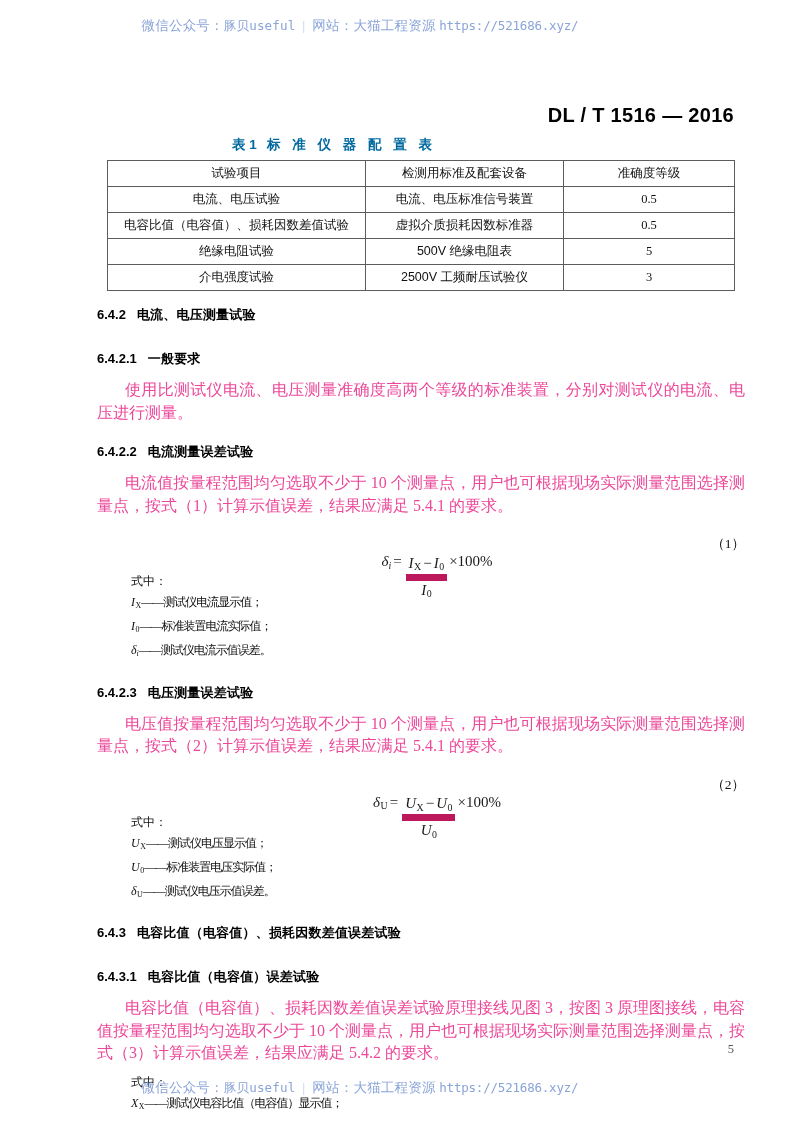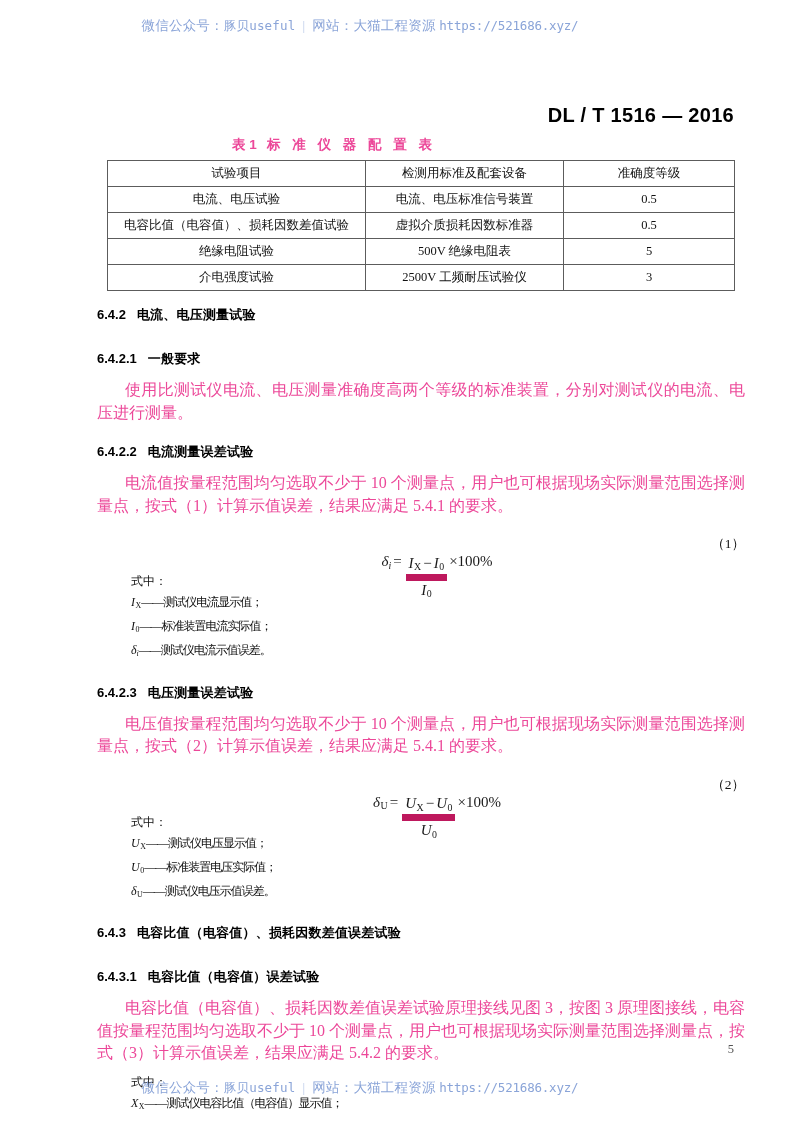--- a/index.html
+++ b/index.html
@@ -66,21 +66,21 @@
   
   .table-caption {
     position: absolute;
     left: 0;
     top: 136px;
     width: 668px;
     text-align: center;
     font-family: "Liberation Sans", sans-serif;
     font-weight: bold;
     font-size: 13.5px;
-    color: #ec4899;
+    color: #0369a1;
   }
   .table-caption .cap-label { letter-spacing: 0px; }
   .table-caption .cap-title { letter-spacing: 4px; margin-left: 10px; }
 
   
   .table-wrap {
     position: absolute;
     left: 107px;
     top: 160px;
     width: 627px;
@@ -91,21 +91,21 @@
     table-layout: fixed;
   }
   table.std-table th,
   table.std-table td {
     border: 1px solid #5c5c5c;
     text-align: center;
     font-size: 12.5px;
     height: 25px;
     line-height: 25px;
     padding: 0 2px;
-    font-family: Liberation Serif, serif;
+    font-family: Liberation Sans, sans-serif;
     color: #111;
     white-space: nowrap;
     overflow: hidden;
   }
   table.std-table tr.head th {
     font-weight: normal;
   }
   table.std-table col.c1 { width: 258px; }
   table.std-table col.c2 { width: 198px; }
   table.std-table col.c3 { width: 171px; }

